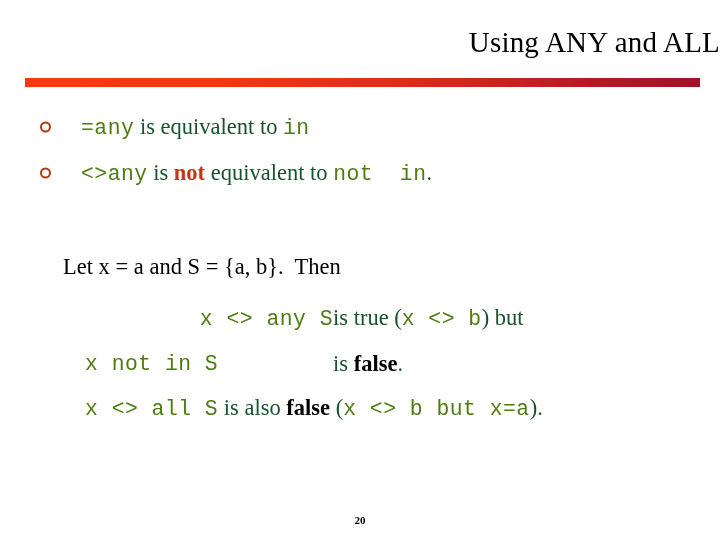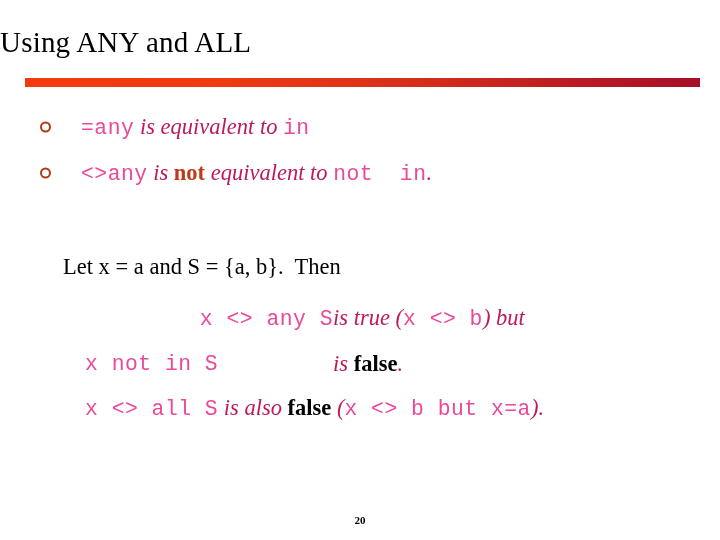--- a/index.html
+++ b/index.html
@@ -20,21 +20,21 @@
     height: 540px;
     box-sizing: border-box;
   }
 
   
   .title {
     position: absolute;
     top: 24px;
     left: 0;
     width: 720px;
-    text-align: left;
+    text-align: right;
     font-family: "Liberation Serif", "DejaVu Serif", serif;
     font-size: 29px;
     line-height: 36px;
     color: #000000;
     letter-spacing: 0.2px;
     white-space: nowrap;
   }
 
   
   .title-rule {
@@ -74,25 +74,25 @@
     margin-left: 81px;
     font-size: 22.5px;
     line-height: 26px;
     color: #000000;
     white-space: pre;
   }
 
   
   .mono {
     font-family: "Liberation Mono", "DejaVu Sans Mono", monospace;
-    color: #ec4899;
+    color: #4d7c0f;
     font-size: 0.95em;
     letter-spacing: 0.5px;
   }
-  .ser { font-family: "Liberation Serif", "DejaVu Serif", serif; color: #be185d; font-style: italic; }
+  .ser { font-family: "Liberation Serif", "DejaVu Serif", serif; color: #14532d; }
   .red-bold {
     font-family: "Liberation Serif", "DejaVu Serif", serif;
     color: #C0391B;
     font-weight: bold;
   }
   .blk-bold {
     font-family: "Liberation Serif", "DejaVu Serif", serif;
     color: #000000;
     font-weight: bold;
   }

